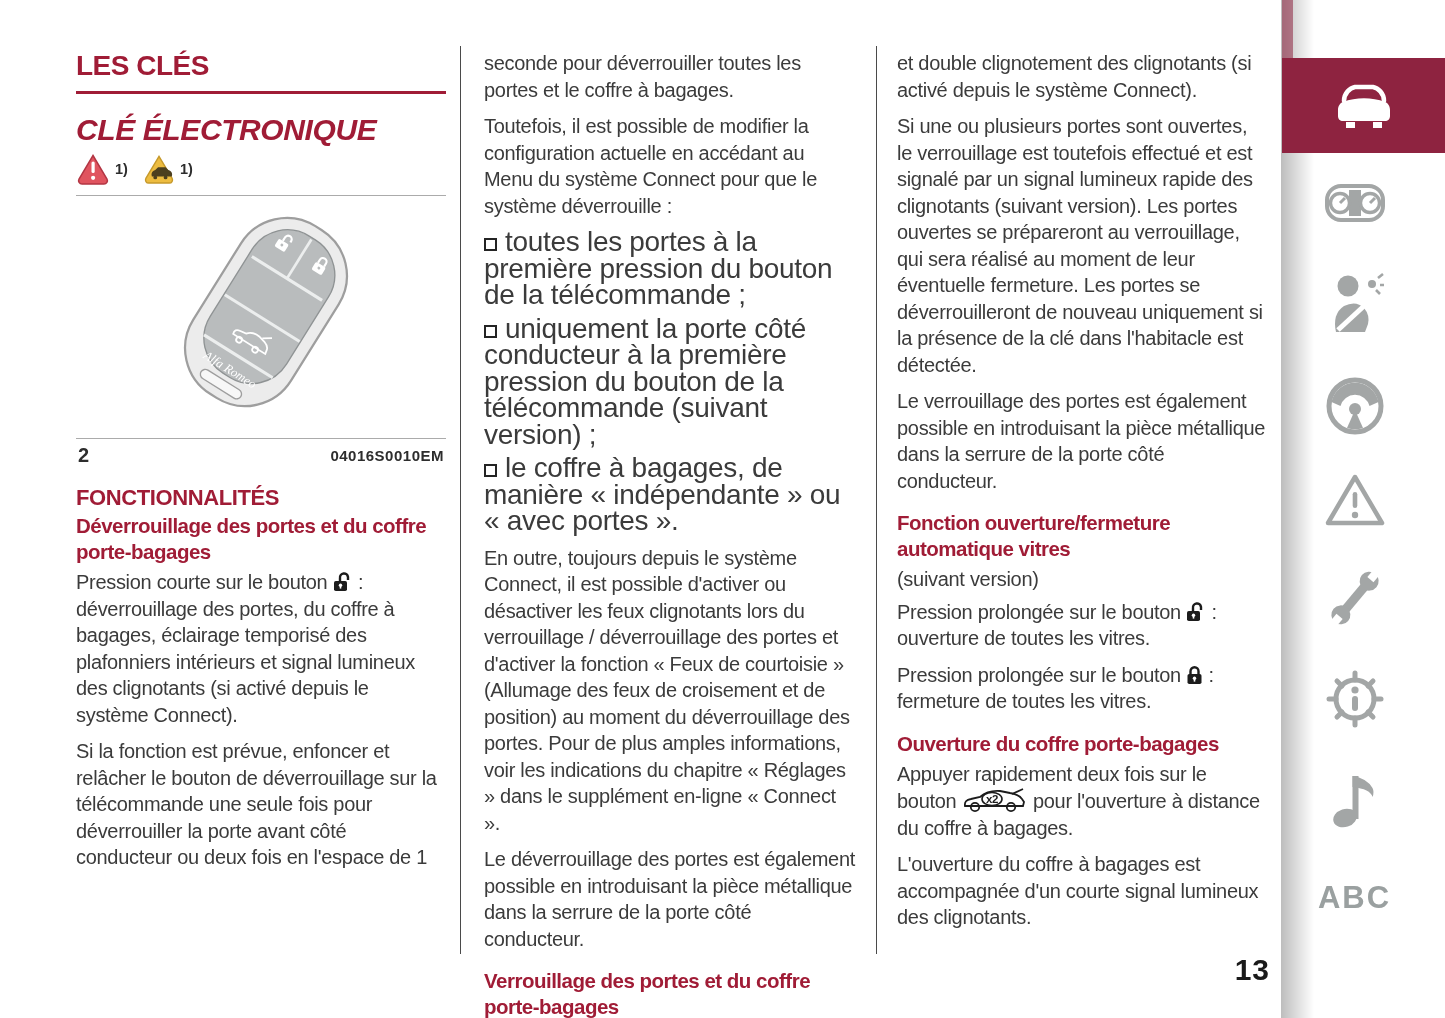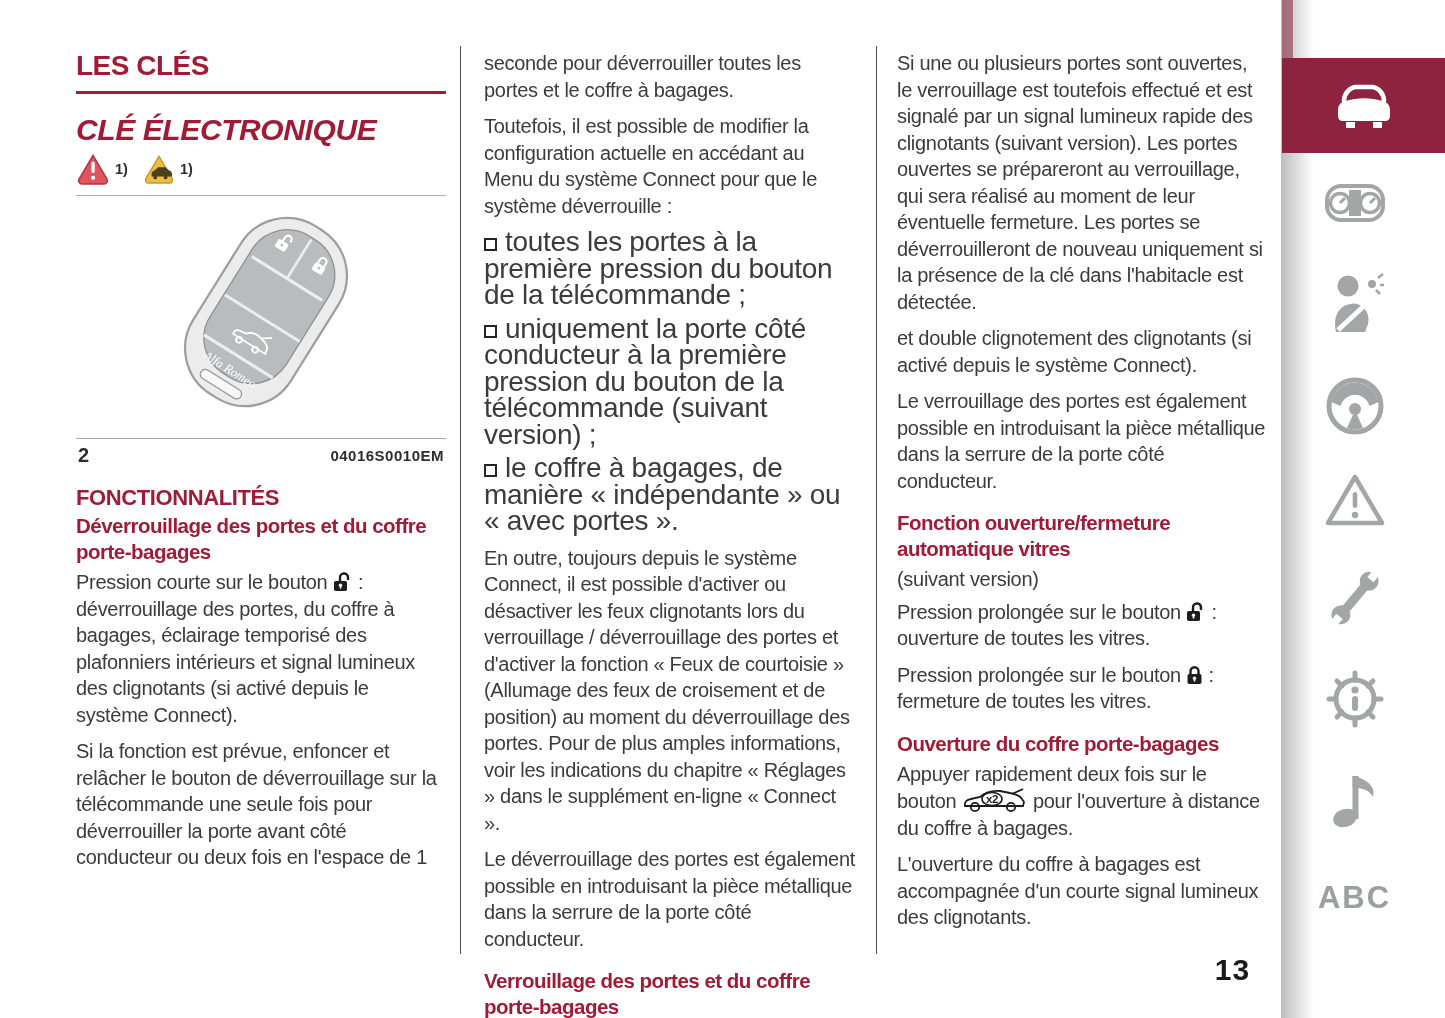--- a/index.html
+++ b/index.html
@@ -46,21 +46,21 @@
 
   
   .side-shadow{position:absolute;left:1281px;top:0;width:33px;height:1018px;
     background:linear-gradient(to right,#bdbdbd,rgba(255,255,255,0));}
   .side-topred{position:absolute;left:1282px;top:0;width:11px;height:58px;background:var(--side-red);opacity:0.55;}
   .active-tab{position:absolute;left:1282px;top:58px;width:163px;height:95px;background:var(--side-red);
     display:flex;align-items:center;justify-content:center;}
   .side-item{position:absolute;left:1282px;width:145px;display:flex;justify-content:center;}
   .abc{font-size:31px;font-weight:bold;color:#9aa0a0;letter-spacing:2px;font-family:"Liberation Sans",sans-serif;}
 
-  .pagenum{position:absolute;left:1195px;top:953px;width:75px;text-align:center;
+  .pagenum{position:absolute;left:1195px;top:953px;width:75px;text-align:right;
     font-size:30px;font-weight:bold;color:#1a1a1a;letter-spacing:1px;}
 </style>
 </head>
 <body>
 
 <div class="page">
 
   <section class="col" id="col1">
     <h1 class="title">LES CLÉS</h1>
     <h2 class="h2">CLÉ ÉLECTRONIQUE</h2>
@@ -163,22 +163,22 @@
         <path d="M4.5 9 V6.2 a4 4 0 0 1 8 0 V9" fill="none" stroke="#1c1c1c" stroke-width="2.4"></path>
         <rect x="1.5" y="9" width="14" height="10" rx="1.8" fill="#1c1c1c"></rect>
         <circle cx="8.5" cy="13.2" r="1.7" fill="#fff"></circle>
           <rect x="7.7" y="13.6" width="1.6" height="3" fill="#fff"></rect>
       </svg>
       <span>: verrouillage des portes, du coffre à bagages, extinction du plafonnier interne</span>
     </p>
   </section>
 
   <section class="col" id="col3">
+    <p class="p">et double clignotement des clignotants (si activé depuis le système Connect).</p>
     <p class="p">Si une ou plusieurs portes sont ouvertes, le verrouillage est toutefois effectué et est signalé par un signal lumineux rapide des clignotants (suivant version). Les portes ouvertes se prépareront au verrouillage, qui sera réalisé au moment de leur éventuelle fermeture. Les portes se déverrouilleront de nouveau uniquement si la présence de la clé dans l'habitacle est détectée.</p>
-    <p class="p">et double clignotement des clignotants (si activé depuis le système Connect).</p>
     <p class="p">Le verrouillage des portes est également possible en introduisant la pièce métallique dans la serrure de la porte côté conducteur.</p>
 
     <h4 class="h4 spaced">Fonction ouverture/fermeture automatique vitres</h4>
     <p class="p" style="margin-bottom:6px;">(suivant version)</p>
 
     <p class="p">
       <span>Pression prolongée sur le bouton</span>
       <svg class="ilock" width="20" height="20" viewBox="0 0 20 20">
         <path d="M7 9 V6 a4 4 0 0 1 8 -1 v3" fill="none" stroke="#1c1c1c" stroke-width="2.4"></path>
         <rect x="1" y="9" width="13" height="10" rx="1.8" fill="#1c1c1c"></rect>

